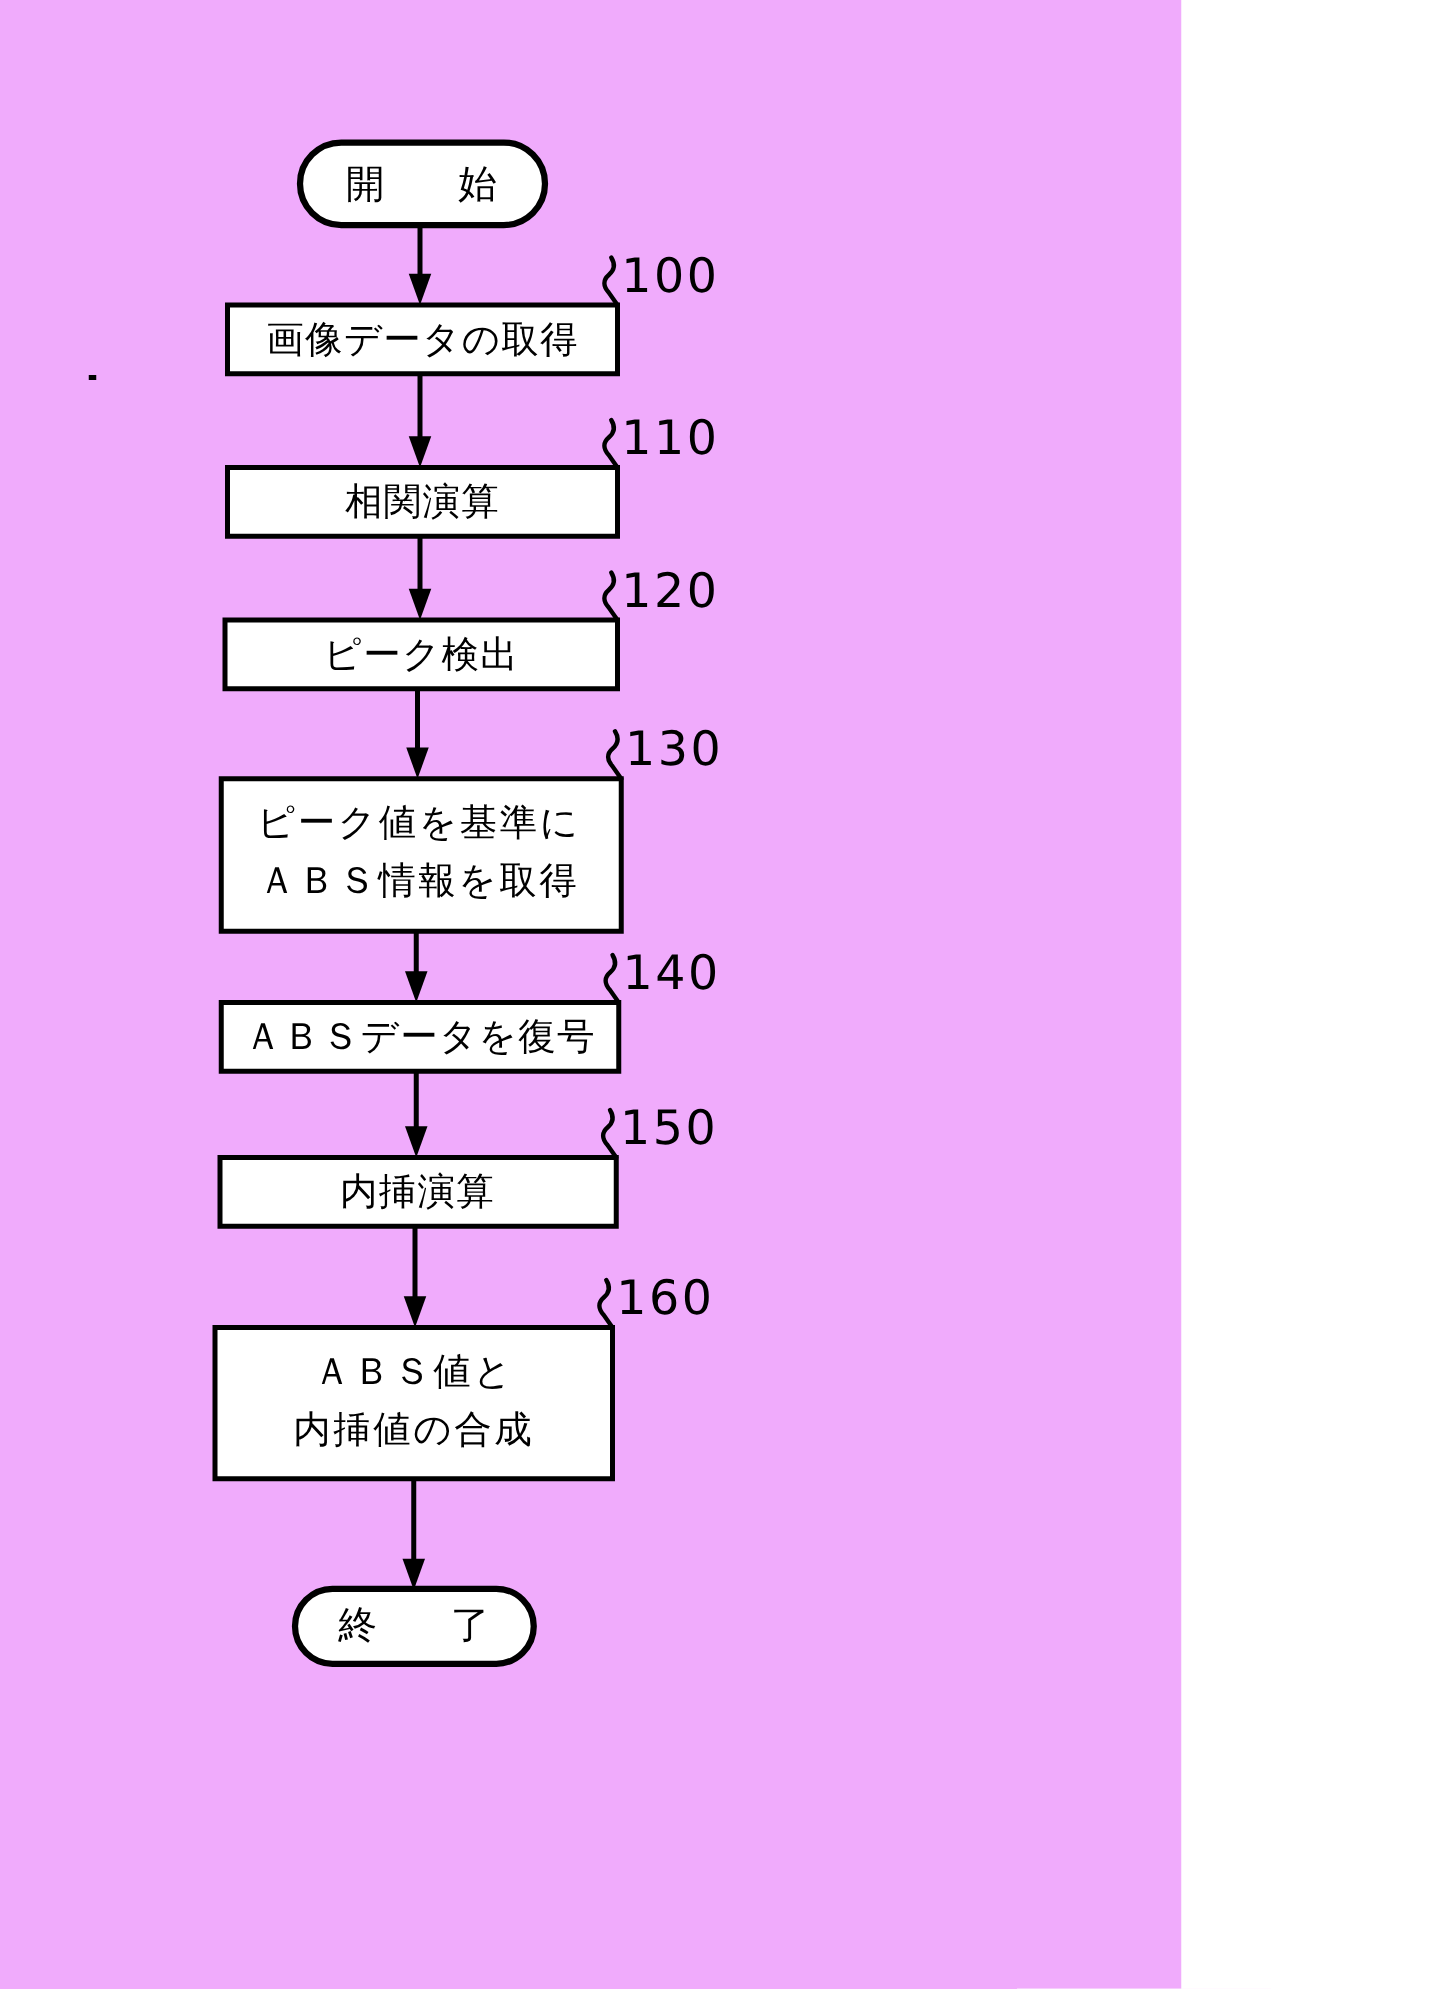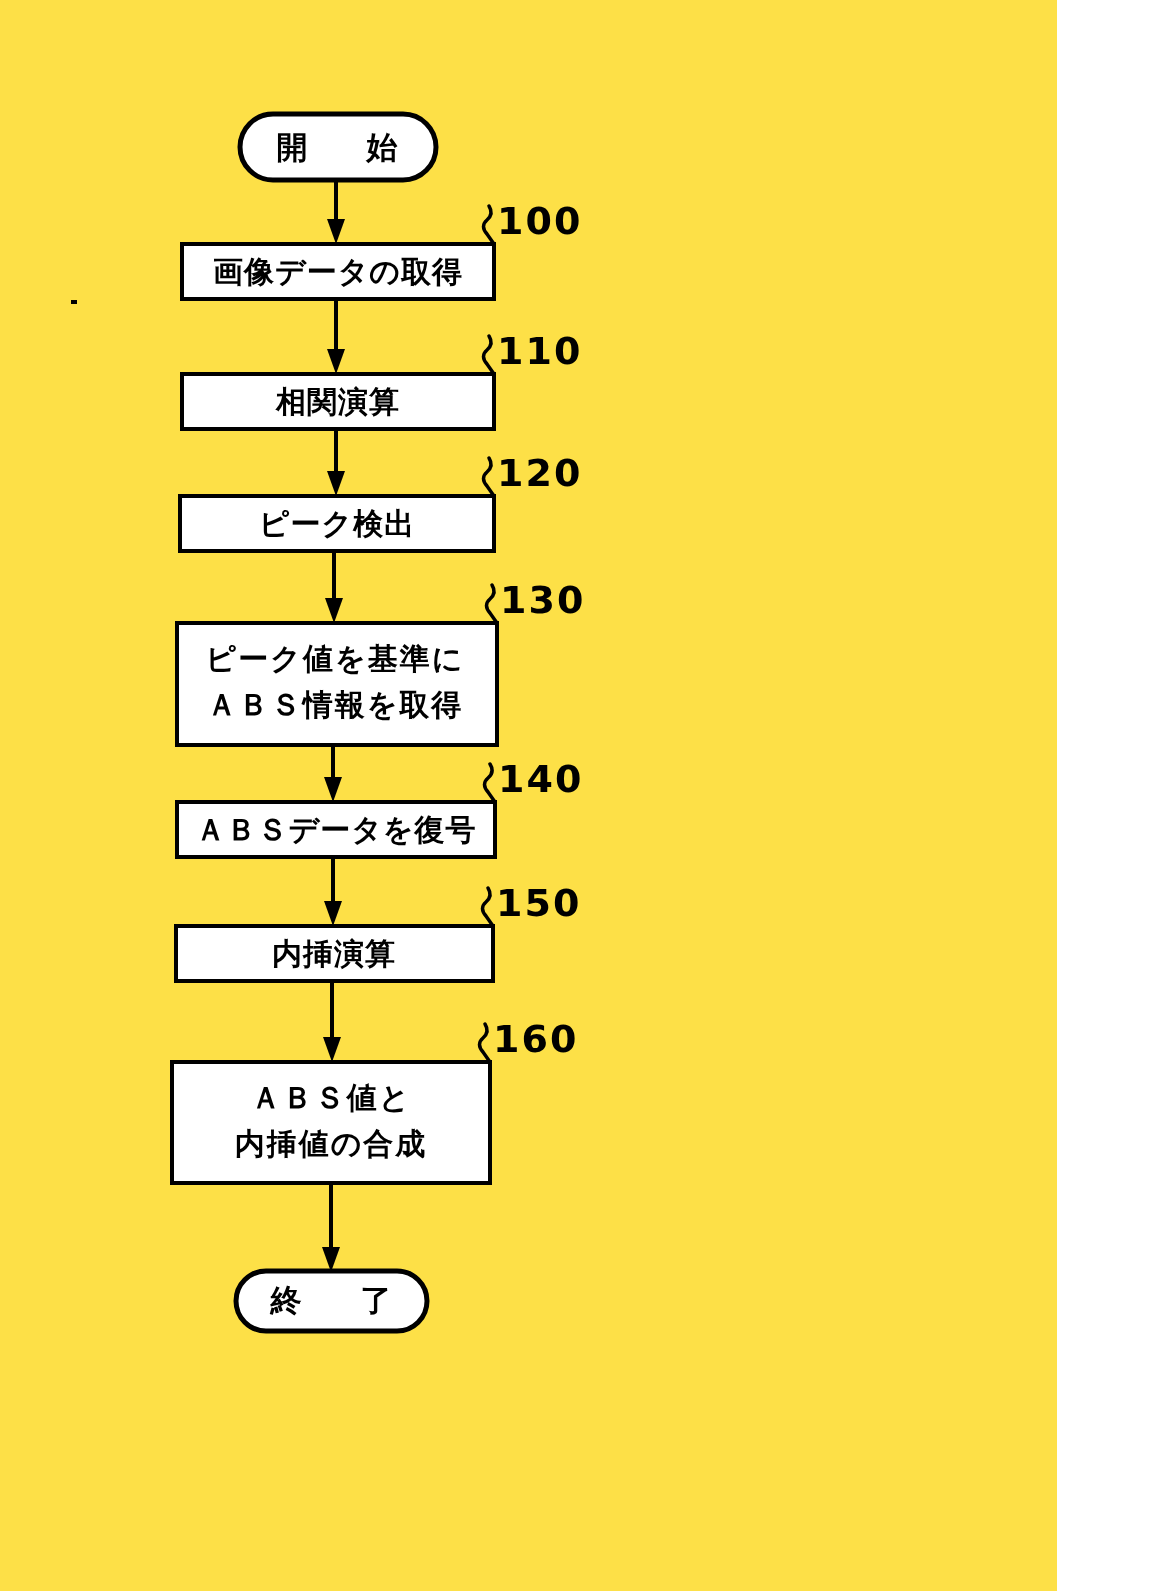--- a/index.html
+++ b/index.html
@@ -6,25 +6,24 @@
   html, body {
     margin: 0;
     padding: 0;
     background: #ffffff;
   }
   body {
     font-family: "Liberation Sans", sans-serif;
   }
   #page {
     position: relative;
-    width: 1057px;
+    width: 945px;
     height: 1591px;
-    background: #fde047;
+    background: #f0abfc;
     overflow: hidden;
-    font-weight: bold;
   }
   #flow-svg {
     position: absolute;
     top: 0;
     left: 0;
     width: 1165px;
     height: 1591px;
     display: block;
   }
   .node-text {

